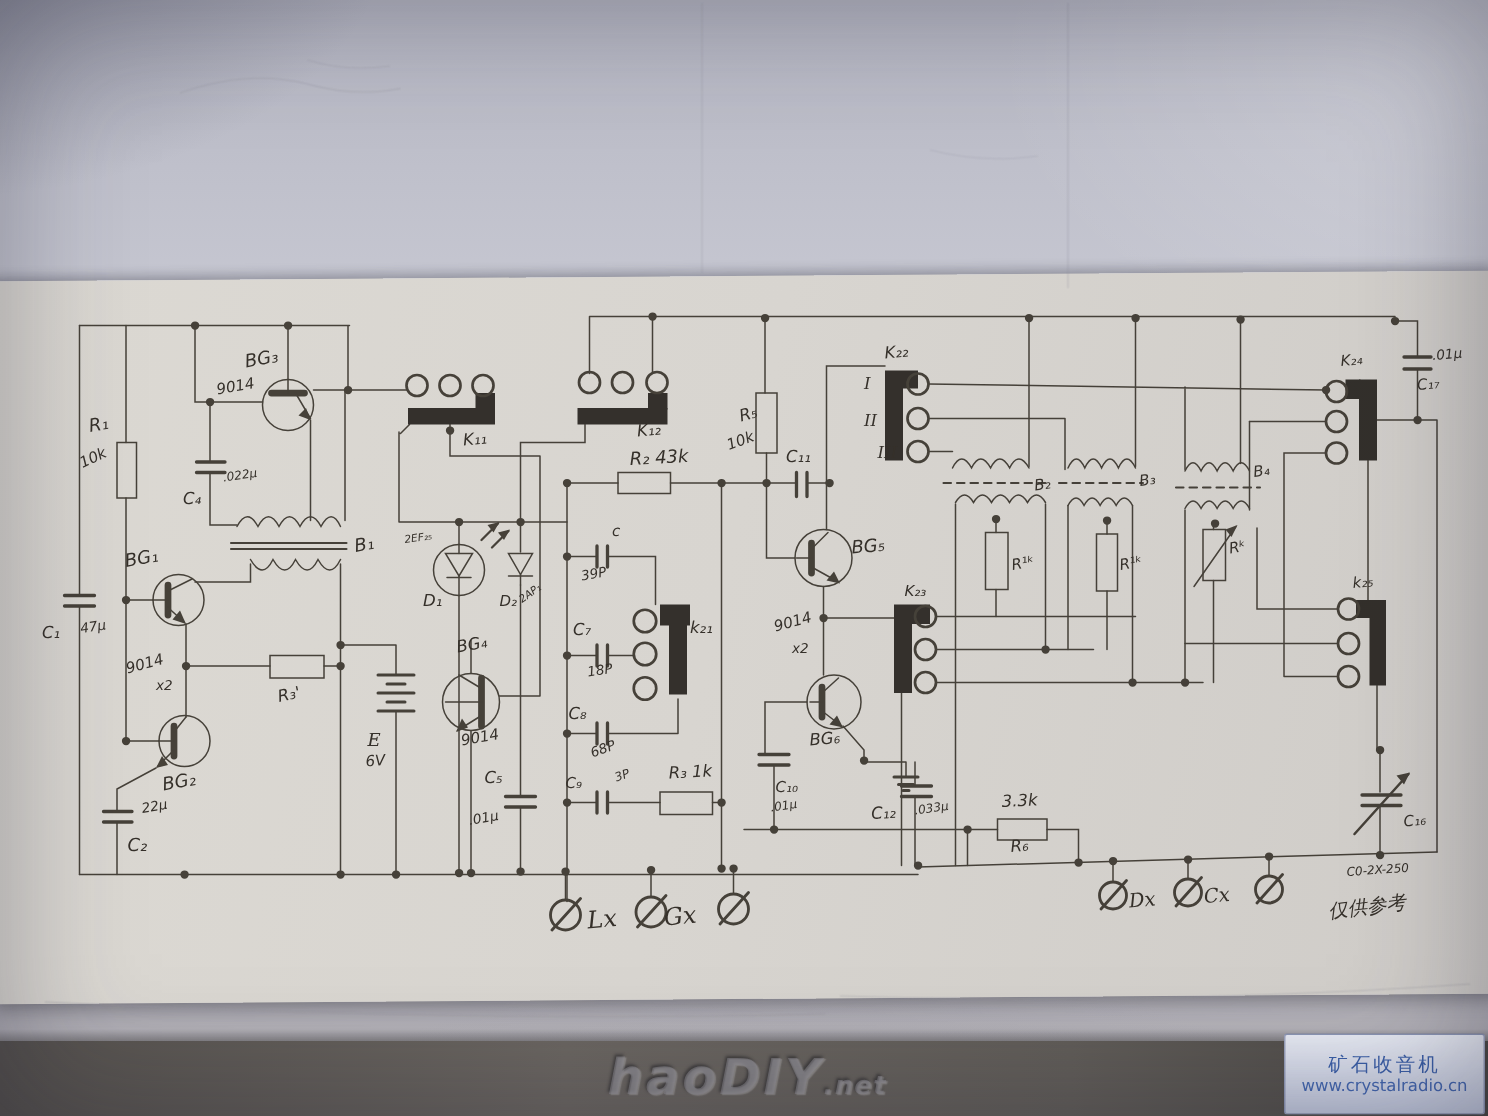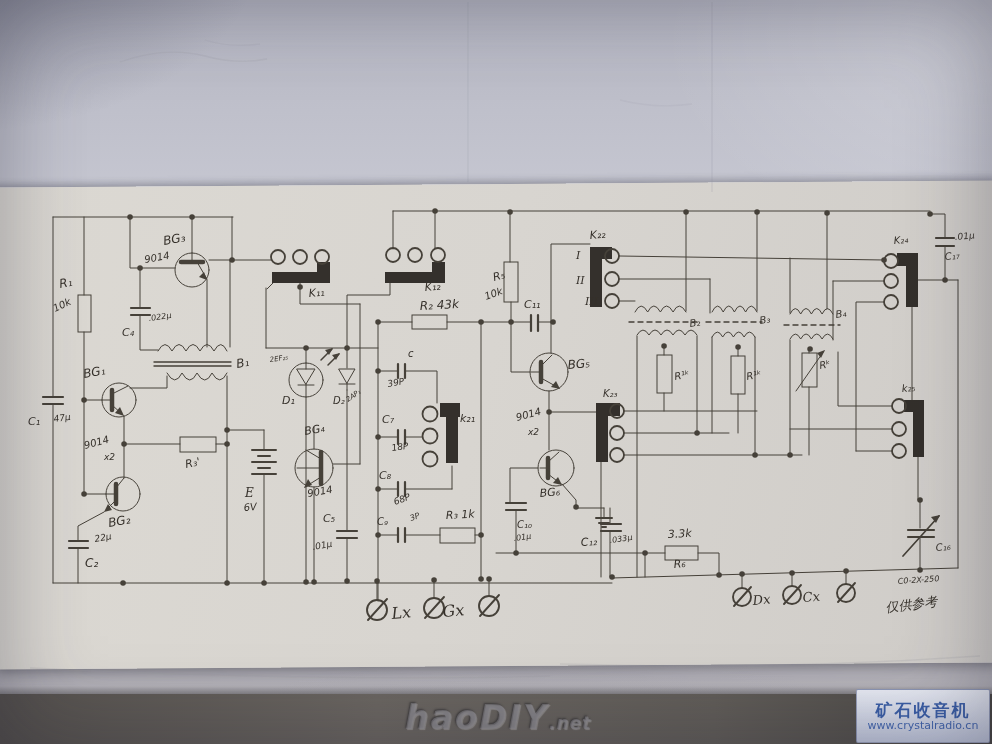--- a/index.html
+++ b/index.html
@@ -21,21 +21,21 @@
   .lbl{font-family:"DejaVu Sans",sans-serif;font-style:italic;fill:#35302a;}
   .serif{font-family:"DejaVu Serif",serif;}
   .wm-center{position:absolute;left:405px;top:698px;font-weight:bold;font-style:italic;
     font-size:33px;letter-spacing:2px;color:rgba(148,146,152,.50);
     text-shadow:1px 1px 1px rgba(235,235,240,.30), -1px -1px 2px rgba(25,25,30,.50);text-align:center;}
   .wm-center .suffix{font-size:17px;letter-spacing:1px;}
   .cr-box{position:absolute;left:856px;top:689px;width:132px;height:52px;
     background:linear-gradient(180deg,#e7eaf3,#c2c9de);
     border:1px solid rgba(95,105,145,.55);border-radius:2px;
     display:flex;flex-direction:column;align-items:center;justify-content:center;gap:1px;}
-  .cr-title{font-weight:bold;font-size:17px;color:#3b5fa8;letter-spacing:2px;line-height:1.0;white-space:nowrap;}
+  .cr-title{font-weight:normal;font-size:13px;color:#3b5fa8;letter-spacing:2px;line-height:1.0;white-space:nowrap;}
   .cr-url{font-weight:normal;font-size:11px;color:#4467b0;line-height:1.0;white-space:nowrap;}
 </style>
 </head>
 <body>
 
 <div class="photo">
   <div class="outer-paper"></div>
   <div class="strip"></div>
 
   <svg class="schem" viewBox="0 0 992 744">

